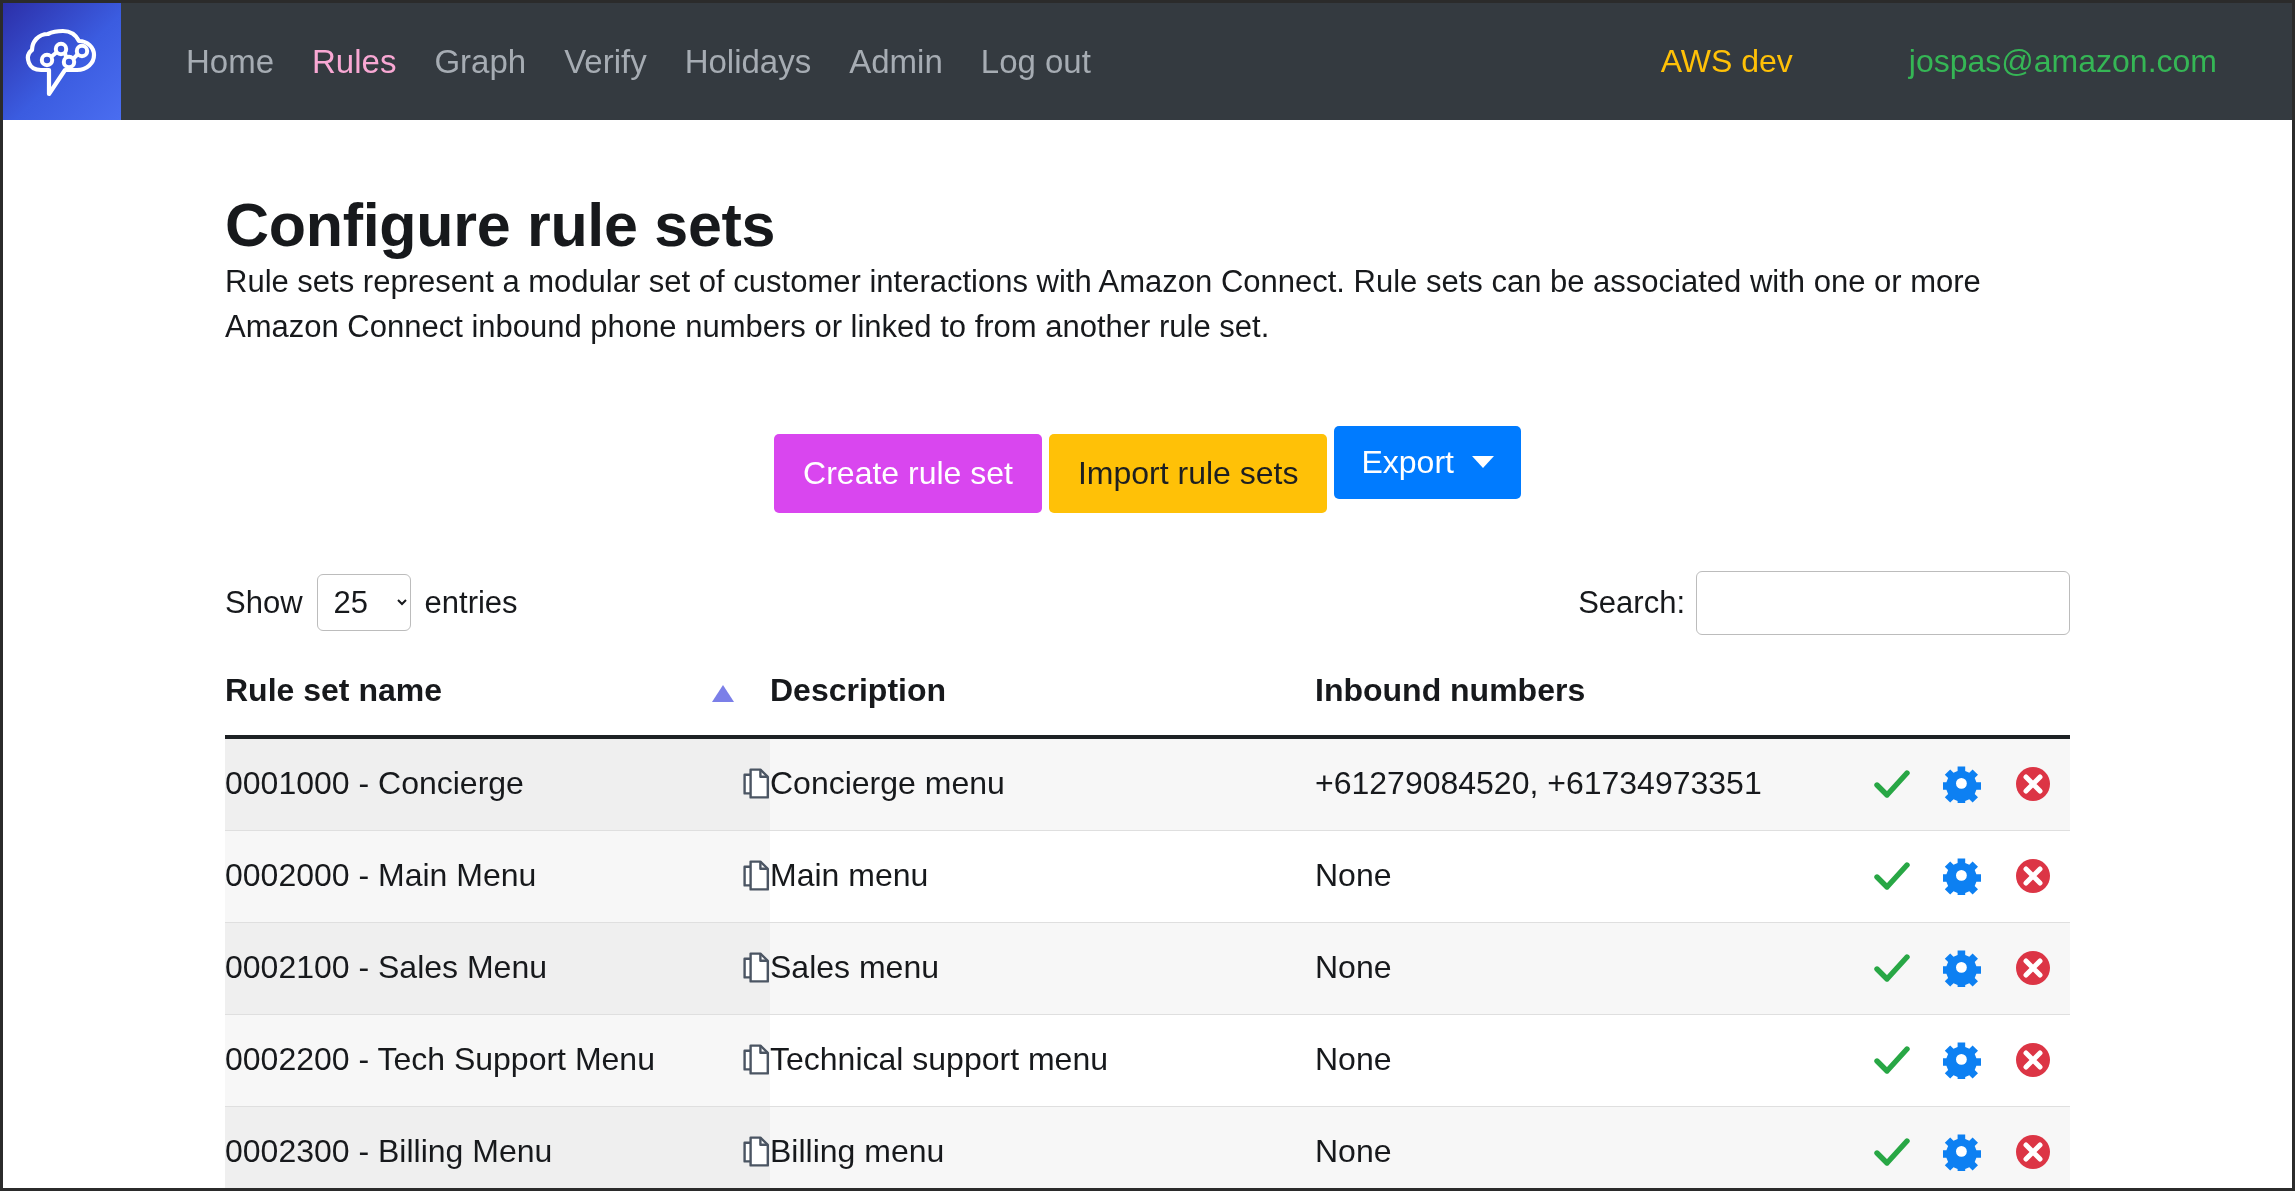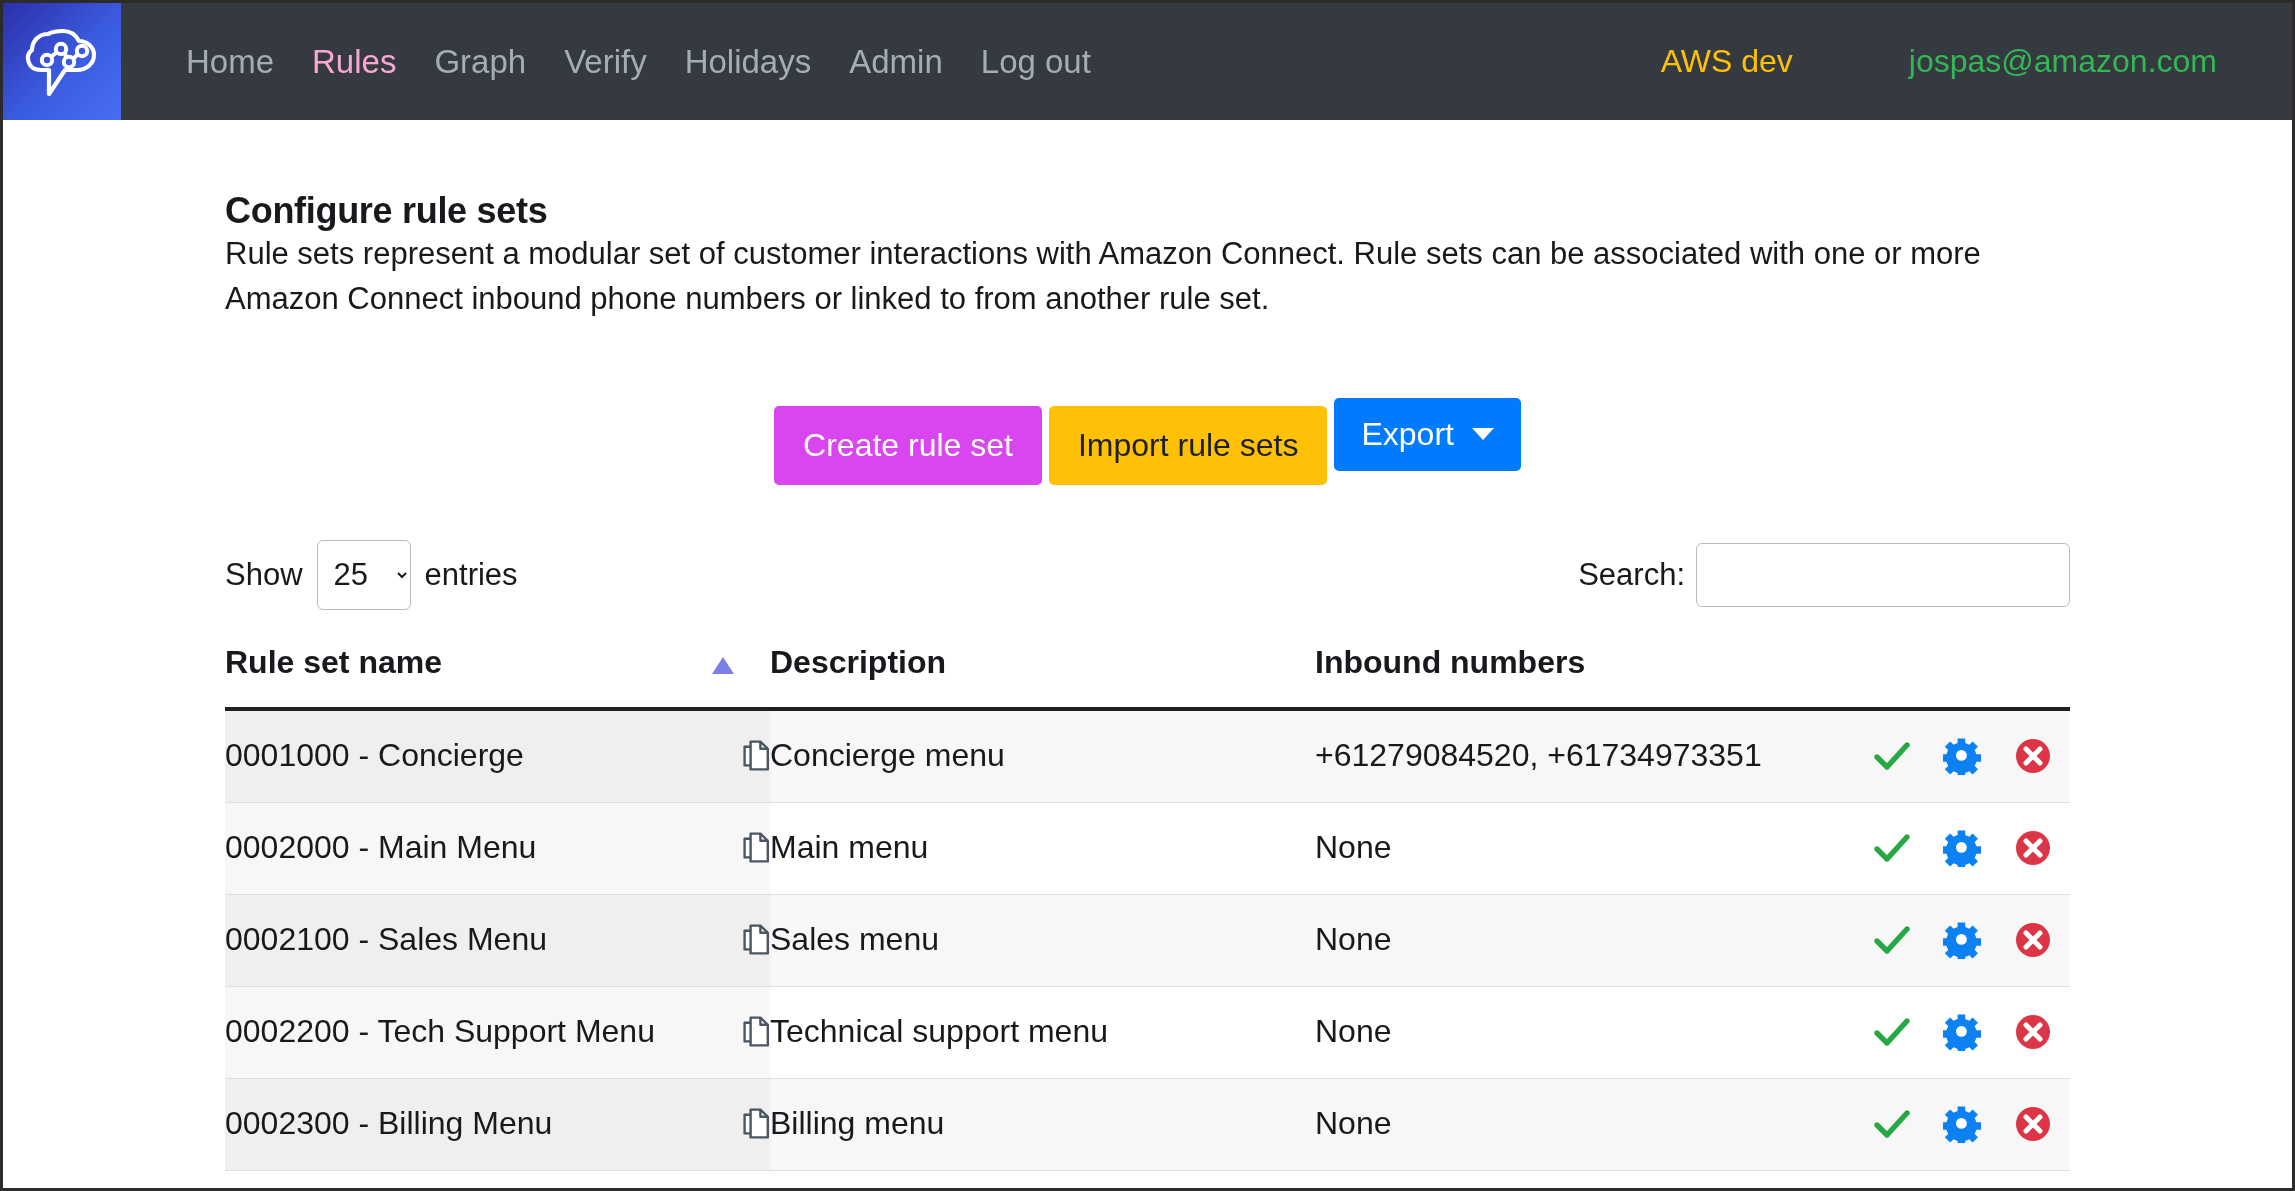--- a/index.html
+++ b/index.html
@@ -91,21 +91,21 @@
     left: 0; top: 117px;
     width: 100%;
     padding: 0;
   }
   .inner {
     margin-left: 222px;
     margin-right: 222px;
   }
 
   .page-title {
-    font-size: 36px;
+    font-size: 61px;
     font-weight: bold;
     color: #17191c;
     margin-top: 70px;
     letter-spacing: -0.3px;
   }
 
   .page-desc {
     font-size: 31px;
     color: #17191c;
     line-height: 1.45;
@@ -175,21 +175,21 @@
     gap: 14px;
   }
   .entries-select {
     font-family: "Liberation Sans", sans-serif;
     font-size: 31px;
     color: #17191c;
     padding: 6px 8px 7px 12px;
     border: 1px solid #bcbcbc;
     border-radius: 6px;
     background: #ffffff;
-    height: 70px;
+    height: 57px;
     box-sizing: border-box;
     cursor: pointer;
   }
   .search-wrap {
     display: flex;
     align-items: center;
     font-size: 31px;
     color: #17191c;
     gap: 11px;
   }

